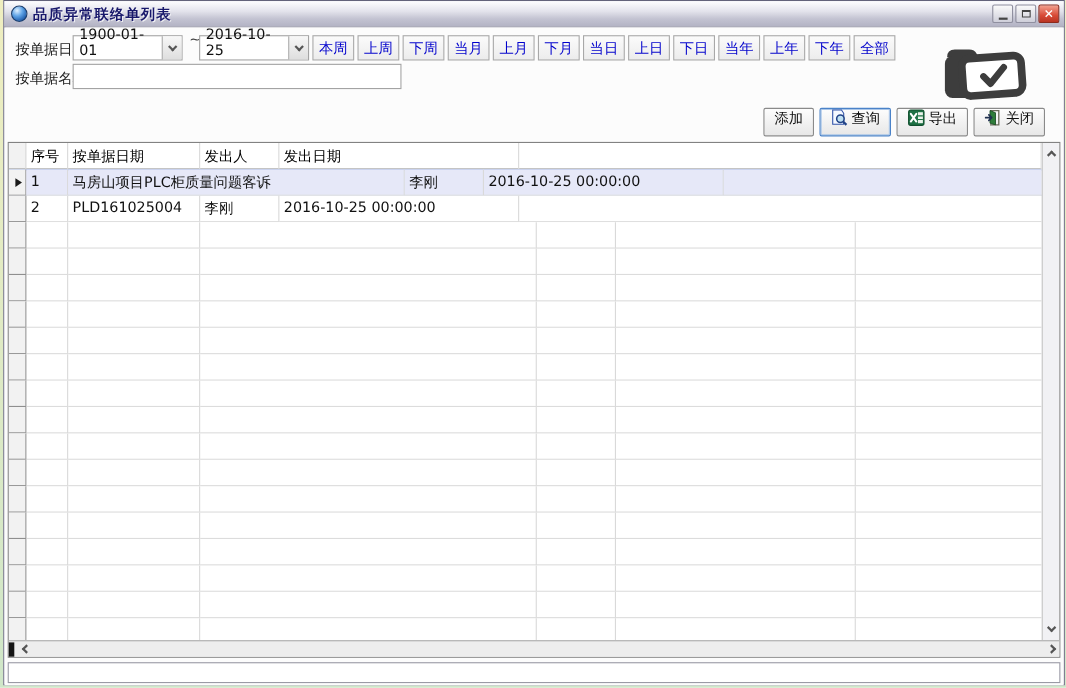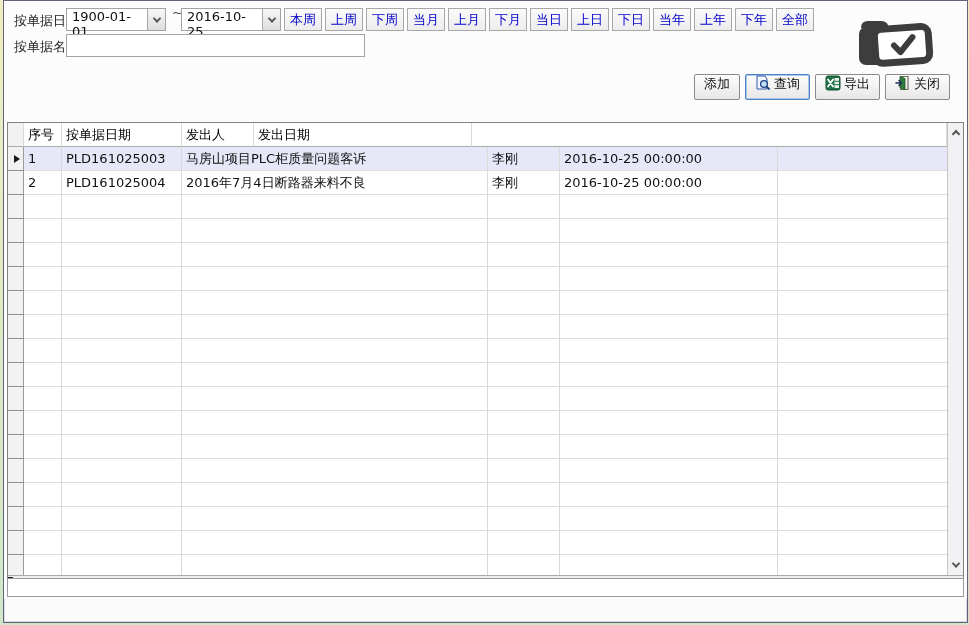--- a/index.html
+++ b/index.html
@@ -27,21 +27,21 @@
     border-color:#8c2a1d; font-weight:bold; font-size:11px; }
   .glyph-min { width:8px; height:2px; background:#444; margin-top:8px; }
   .glyph-max { width:8px; height:7px; border:1px solid #444; border-top:2px solid #444; }
 
   
   .body { position:relative; height:598px; background:#fcfcfc; }
   .flabel { position:absolute; left:10px; color:#222; }
   .row1 { top:11px; } .row2 { top:37px; }
 
   .combo { position:absolute; top:7px; height:23px; width:100px; border:1px solid #a3a3a3;
-    background:#fff; display:flex; align-items:flex-start; }
+    background:#fff; display:flex; align-items:flex-end; }
   .combo .val { flex:1; padding-left:5px; }
   .combo .arrowbox { width:18px; height:100%; border-left:1px solid #a8a8a8;
     background:linear-gradient(#f7f7f7,#dedede); display:flex; align-items:center; justify-content:center; }
   .chev { display:inline-block; width:6px; height:6px; border-right:2px solid #555; border-bottom:2px solid #555; }
   .chev.down { transform:rotate(45deg) translate(-1px,-1px); }
   .chev.up { transform:rotate(-135deg); }
   .chev.left { transform:rotate(135deg); }
   .chev.right { transform:rotate(-45deg); }
   .tilde { position:absolute; left:168px; top:4px; color:#444; }
 
@@ -54,21 +54,21 @@
 
   .folder-ico { position:absolute; right:30px; top:11px; }
 
   .actions { position:absolute; right:17px; top:73px; display:flex; gap:5px; }
   .abtn { height:26px; padding:0 9px; border:1px solid #8a8a8a; border-radius:2px;
     background:linear-gradient(#fdfdfd,#e7e7e7); display:flex; align-items:flex-start; gap:3px;
     color:#111; cursor:default; }
   .abtn.focused { border:1px solid #4a82c8; box-shadow:0 0 0 1px #aac6e8 inset; }
 
   
-  .grid { position:absolute; left:3px; right:3px; top:121px; height:469px;
+  .grid { position:absolute; left:3px; right:3px; top:104px; height:469px;
     border:1px solid #828282; background:#fff; display:flex; flex-direction:column; }
   .grid-main { flex:1; display:flex; overflow:hidden; }
   .grid-cols { flex:1; overflow:hidden; display:flex; flex-direction:column; }
   .grow { display:flex; height:24px; flex:0 0 24px; background:#fff; }
   .cell { height:100%; display:flex; align-items:center; padding-left:4px; overflow:hidden;
     white-space:nowrap; border-right:1px solid #d9d9d9; border-bottom:1px solid #dcdcdc; }
   .c-sel { flex:0 0 16px; padding-left:2px; background:#f2f2f2; border-right:1px solid #9a9a9a;
     border-bottom:1px solid #8f8f8f; justify-content:center; }
   .c-seq { flex:0 0 38px; } .c-code { flex:0 0 120px; } .c-name { flex:0 0 306px; }
   .c-issuer { flex:0 0 72px; } .c-date { flex:0 0 218px; } .c-fill { flex:1; border-right:none; }
@@ -89,20 +89,35 @@
   .hspacer { flex:1; }
 
   .bottom-strip { position:absolute; left:3px; right:3px; top:577px; height:19px;
     background:#fff; border:1px solid #9a9aa5; }
 </style>
 </head>
 <body>
 
 <div class="window">
 
+  <div class="titlebar">
+    <div class="app-icon"></div>
+    <div class="title-text">品质异常联络单列表</div>
+    <div class="winbtns">
+      <div class="winbtn">
+          <span class="glyph-min"></span>
+        </div>
+      <div class="winbtn">
+          <span class="glyph-max"></span>
+        </div>
+      <div class="winbtn close">
+          <span>✕</span>
+        </div>
+    </div>
+  </div>
 
   <div class="body">
 
     <div class="flabel row1">按单据日期</div>
     <div class="combo" style="left:62px;">
       <div class="val">1900-01-01</div>
       <div class="arrowbox">
           <span class="chev down"></span>
         </div>
     </div>
@@ -192,32 +207,30 @@
             <div class="cell c-issuer">发出人</div>
             <div class="cell c-date">发出日期</div>
             <div class="cell c-fill"></div>
           </div>
 
           <div class="grow selected">
             <div class="cell c-sel">
                 <span class="selarrow"></span>
               </div>
             <div class="cell c-seq">1</div>
-            <div class="cell c-code">PLD161025003</div>
             <div class="cell c-name">马房山项目PLC柜质量问题客诉</div>
             <div class="cell c-issuer">李刚</div>
             <div class="cell c-date">2016-10-25 00:00:00</div>
             <div class="cell c-fill"></div>
           </div>
 
           <div class="grow">
             <div class="cell c-sel"></div>
             <div class="cell c-seq">2</div>
             <div class="cell c-code">PLD161025004</div>
-            <div class="cell c-name">2016年7月4日断路器来料不良</div>
             <div class="cell c-issuer">李刚</div>
             <div class="cell c-date">2016-10-25 00:00:00</div>
             <div class="cell c-fill"></div>
           </div>
 
           <div>
               <div class="grow">
                 <div class="cell c-sel"></div>
                 <div class="cell c-seq"></div>
                 <div class="cell c-code"></div>

